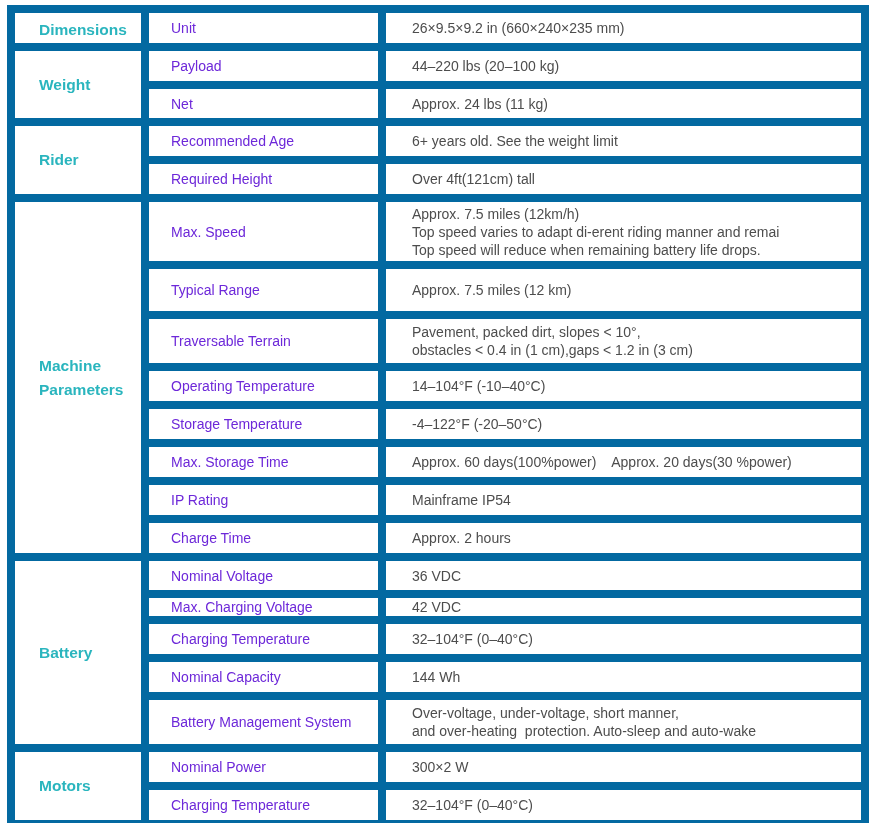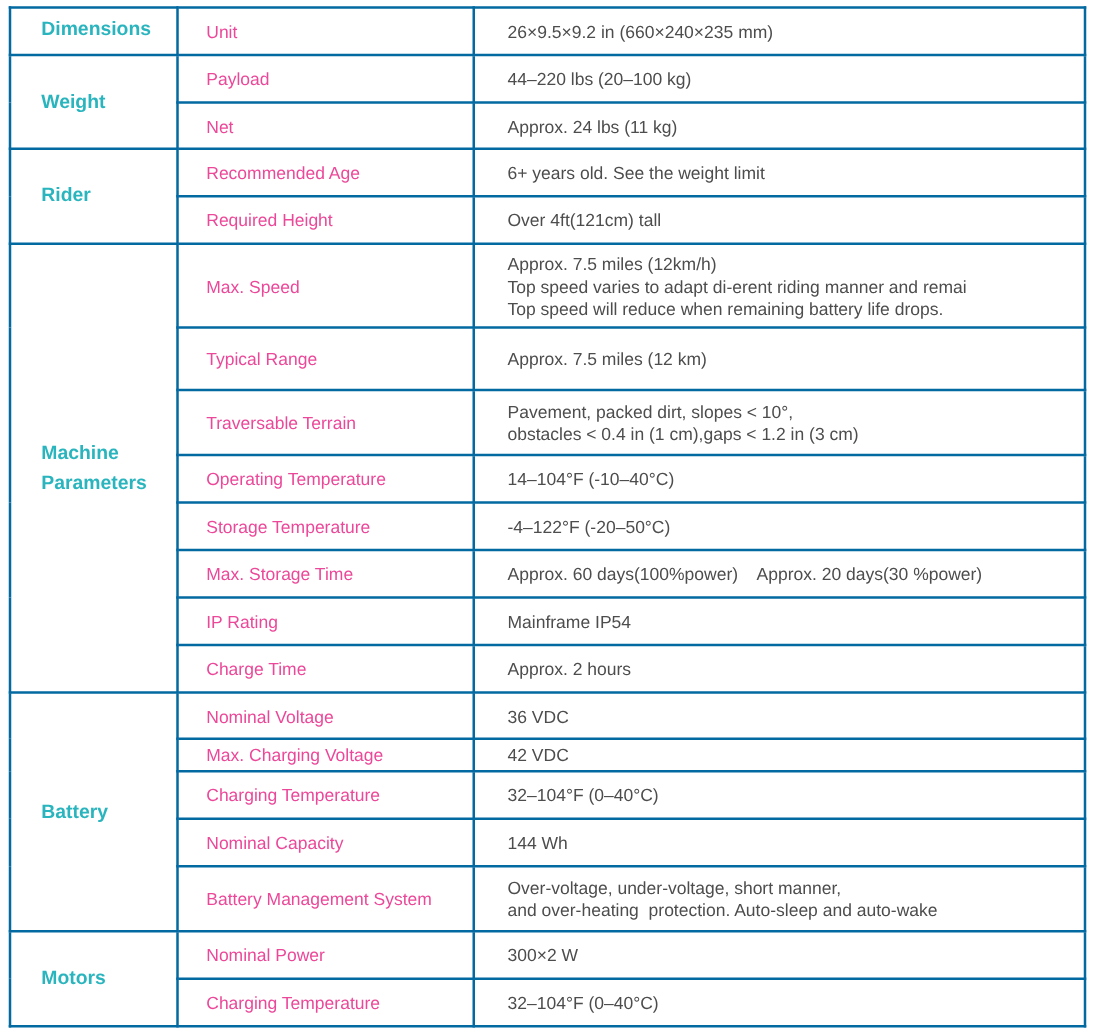--- a/index.html
+++ b/index.html
@@ -17,41 +17,41 @@
     .spec-table {
       position: absolute;
       left: 7px;
       top: 5px;
       width: 862px;
       border-collapse: collapse;
       table-layout: fixed;
       border: 2px solid #bdbdbd;
     }
     .spec-table td {
-      border: 2px solid #0369a1;
+      border: 8px solid #0369a1;
       padding: 0;
       vertical-align: middle;
       color: #4a4a4a;
       font-size: 14px;
       line-height: 18px;
     }
     .col-cat { width: 134px; }
     .col-label { width: 237px; }
     .col-value { width: auto; }
     td.cat {
       color: #2ab5be;
       font-weight: bold;
       font-size: 15.5px;
       line-height: 24px;
       padding-left: 24px;
       text-align: left;
     }
     td.label {
       padding-left: 22px;
-      color: #ec4899;
+      color: #6d28d9;
     }
     td.value {
       padding-left: 26px;
       color: #4d4d4d;
     }
     td.value .line { display: block; }
     td.value.indented { }
   </style>
 </head>
 <body>

